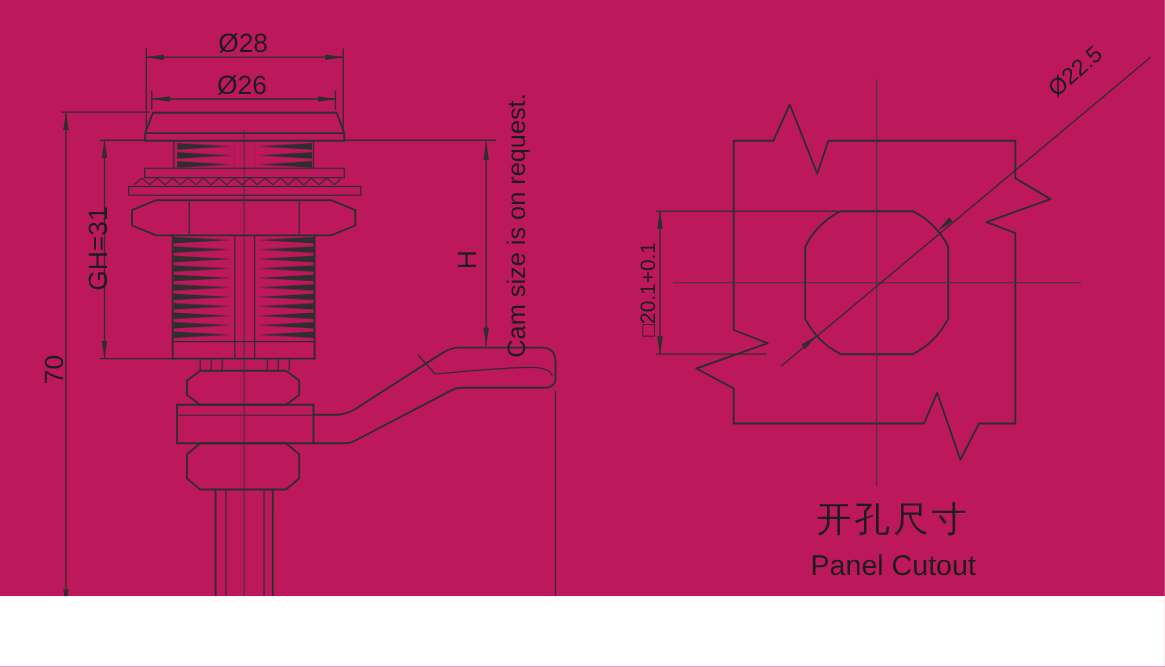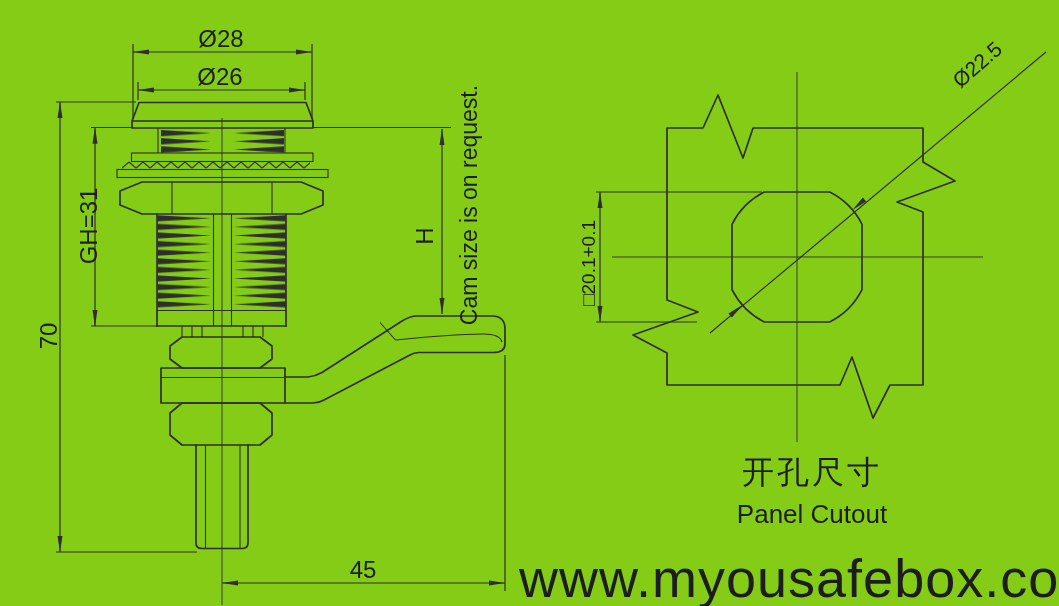--- a/index.html
+++ b/index.html
@@ -1,16 +1,16 @@
 <!DOCTYPE html>
 <html><head>
 <meta charset="utf-8">
 <style>
   html,body{margin:0;padding:0;background:#ffffff;}
-  .stage{position:relative;width:1059px;height:606px;background:#84cc16;overflow:hidden;
+  .stage{position:relative;width:1059px;height:542px;background:#be185d;overflow:hidden;
          font-family:"Liberation Sans","DejaVu Sans",sans-serif;}
   svg{display:block;}
   svg text{font-family:"Liberation Sans","DejaVu Sans",sans-serif;fill:#1d1d1d;}
   .outline{stroke:#2e2e2e;stroke-width:1.7;fill:none;stroke-linejoin:round;stroke-linecap:round;}
   .thin{stroke:#2e2e2e;stroke-width:1.1;fill:none;}
   .dimline{stroke:#2e2e2e;stroke-width:1.2;fill:none;}
   .cline{stroke:#3a3a3a;stroke-width:1;fill:none;}
   .dimtxt{font-size:24px;}
   .sqtxt{font-size:19px;}
   .leadtxt{font-size:21px;}

